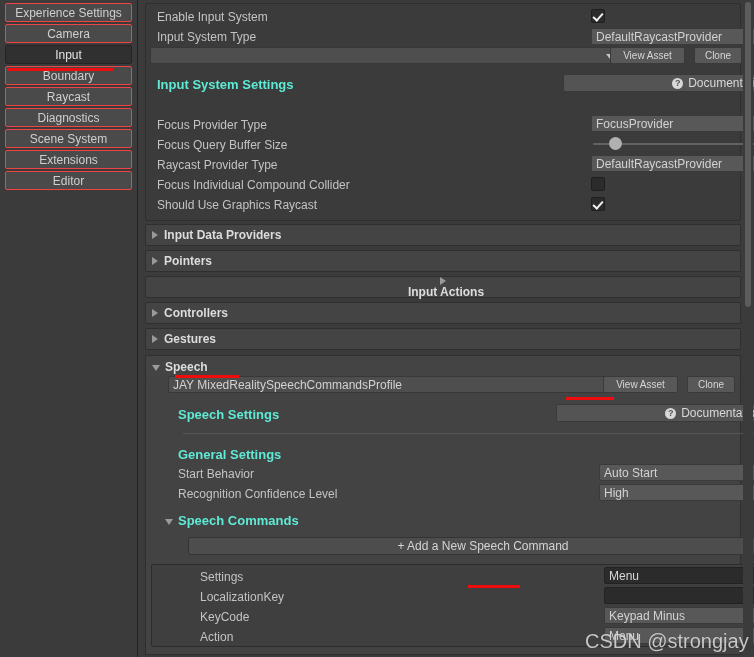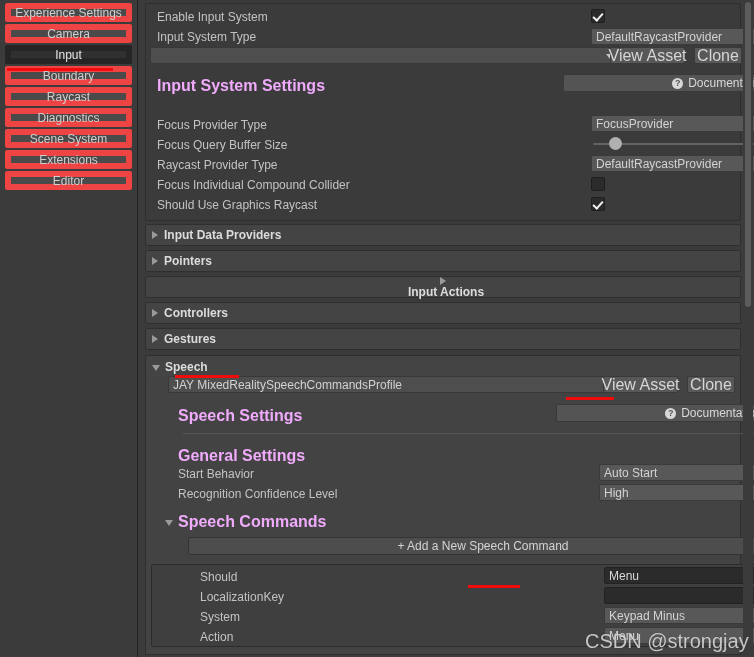--- a/index.html
+++ b/index.html
@@ -20,21 +20,21 @@
     background:#3b3b3b;
     border-right:1px solid #232323;
     padding:3px 5px 0 5px;
     box-sizing:border-box;
     position:relative;
   }
   .side-btn{
     height:19px;
     margin:0 0 2px 0;
     background:#4a4a4a;
-    border:6px solid #ef4444;
+    border:1px solid #ef4444;
     border-radius:2px;
     color:#cfcfcf;
     font-size:12px;
     display:flex;align-items:center;justify-content:center;
     box-sizing:border-box;
     position:relative;
     white-space:nowrap;
   }
   .side-btn.selected{
     background:#303030;
@@ -68,21 +68,21 @@
     position:absolute;right:1px;top:0;width:10px;height:657px;
     background:#3b3b3b;
   }
   .scroll-thumb{
     position:absolute;right:2px;top:2px;width:6px;height:305px;
     background:#5c5c5c;border-radius:3px;
   }
 
   .row{position:absolute;display:flex;align-items:center;}
   .lbl{color:#c3c3c3;font-size:12px;white-space:nowrap;}
-  .lbl-bold{color:#f0abfc;font-size:16px;font-weight:bold;white-space:nowrap;}
+  .lbl-bold{color:#5eead4;font-size:13px;font-weight:bold;white-space:nowrap;}
 
   
   .dropdown{
     background:#585858;
     border:1px solid #3a3a3a;
     border-radius:2px;
     height:17px;
     box-sizing:border-box;
     display:flex;align-items:center;
     padding:0 4px;
@@ -103,21 +103,21 @@
     position:absolute;right:5px;top:50%;width:0;height:0;margin-top:-2px;
     border-left:4px solid transparent;border-right:4px solid transparent;
     border-top:5px solid #c6c6c6;
   }
   .btn{
     background:#585858;
     border:1px solid #3a3a3a;
     border-radius:2px;
     height:17px;box-sizing:border-box;
     display:flex;align-items:center;justify-content:center;
-    color:#d6d6d6;font-size:16px;white-space:nowrap;padding:0 6px;
+    color:#d6d6d6;font-size:10px;white-space:nowrap;padding:0 6px;
     position:relative;
   }
   .checkbox{
     width:14px;height:14px;
     background:#2b2b2b;
     border:1px solid #1f1f1f;
     border-radius:2px;
     box-sizing:border-box;
     position:relative;
   }
@@ -395,35 +395,35 @@
       <span class="lbl-bold">Speech Commands</span>
     </div>
 
     <div class="addbtn" style="left:50px;top:537px;width:590px;">
       <span>+ Add a New Speech Command</span>
     </div>
 
     <div class="cmdbox" style="left:13px;top:564px;width:620px;height:83px;"></div>
 
     <div class="row" style="left:62px;top:570px;">
-      <span class="lbl">Should</span>
+      <span class="lbl">Settings</span>
     </div>
     <div class="textfield" style="left:466px;top:567px;width:233px;">
       <span>Menu</span>
     </div>
 
     <div class="row" style="left:62px;top:590px;">
       <span class="lbl">LocalizationKey</span>
     </div>
     <div class="textfield" style="left:466px;top:587px;width:259px;">
       <span></span>
     </div>
 
     <div class="row" style="left:62px;top:610px;">
-      <span class="lbl">System</span>
+      <span class="lbl">KeyCode</span>
     </div>
     <div class="dropdown" style="position:absolute;left:466px;top:607px;width:259px;">
       <span>Keypad Minus</span>
 
     </div>
 
     <div class="row" style="left:62px;top:630px;">
       <span class="lbl">Action</span>
     </div>
     <div class="dropdown" style="position:absolute;left:466px;top:627px;width:259px;">

